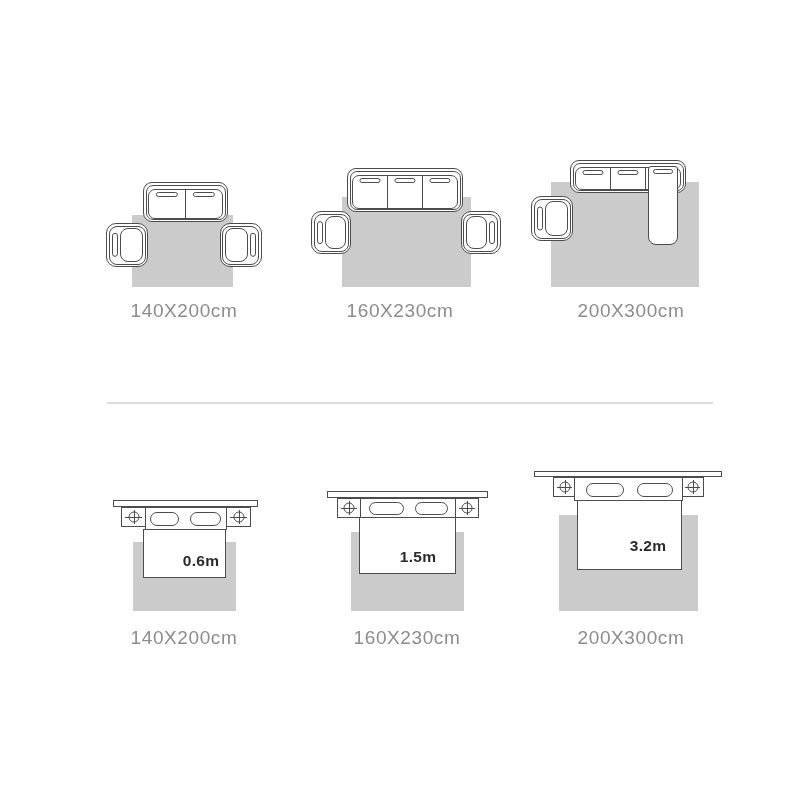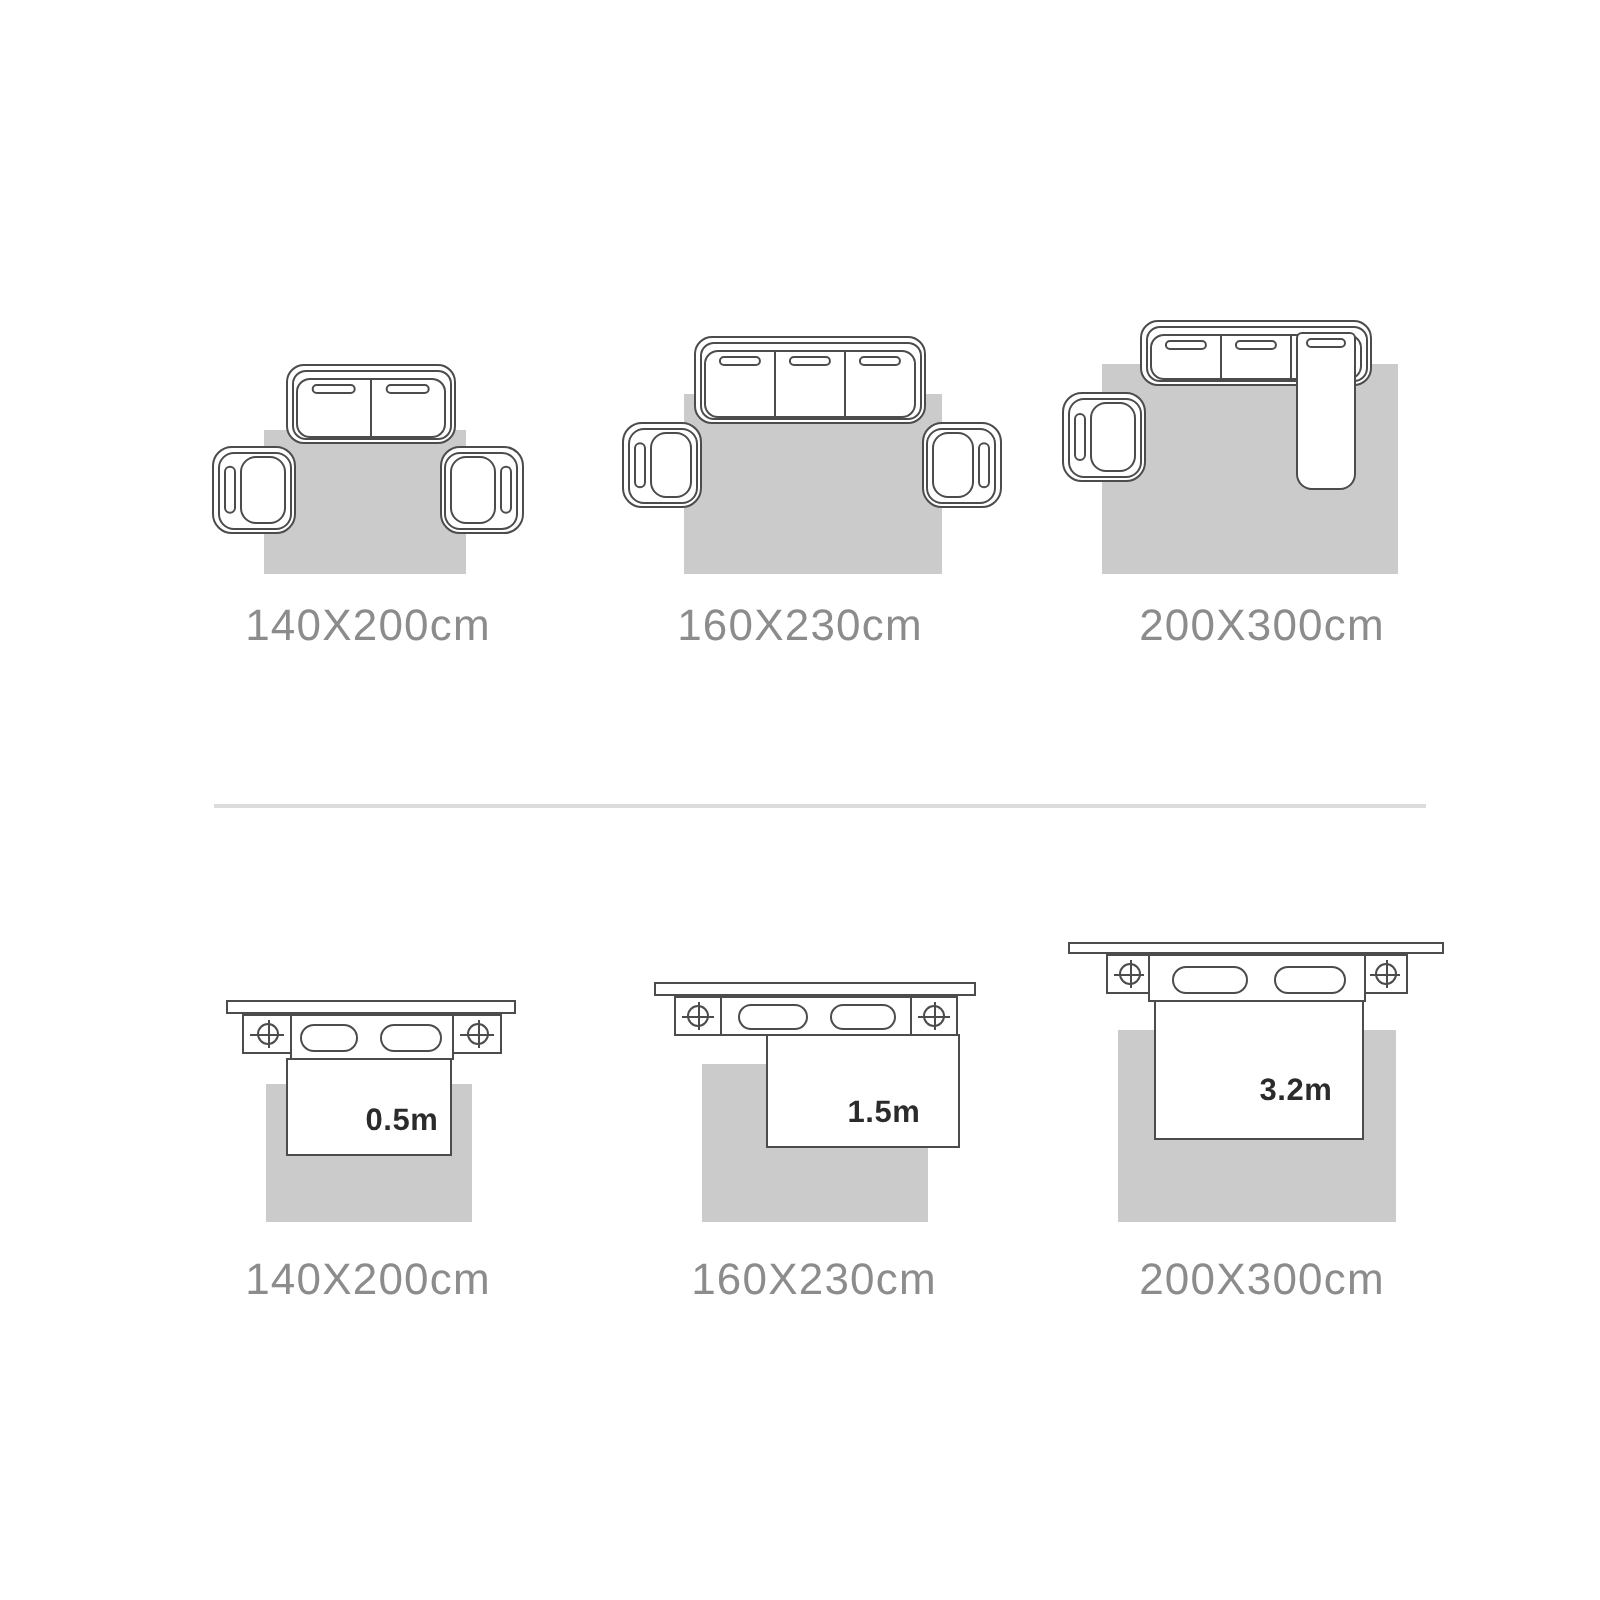--- a/index.html
+++ b/index.html
@@ -45,21 +45,21 @@
     transform:translate(-50%,-50%); border:1.1px solid var(--line); border-radius:50%;}
   .lamp-h{position:absolute; left:3px; right:3px; top:50%; border-top:1.1px solid var(--line);}
   .lamp-v{position:absolute; top:2px; bottom:2px; left:50%; border-left:1.1px solid var(--line);}
   .pillow-band{position:absolute; background:#fff; border:1.3px solid var(--line);}
   .pillow{position:absolute; border:1.2px solid var(--line); border-radius:7px; background:#fff;}
   .bed-body{position:absolute; background:#fff; border:1.4px solid var(--line);}
   .bed-size{position:absolute; transform:translate(-50%,-50%); font-size:15.5px;
     font-weight:600; color:var(--size-text); letter-spacing:0.3px; white-space:nowrap;}
 
   
-  .size-label{position:absolute; transform:translateX(-50%); font-size:22px;
+  .size-label{position:absolute; transform:translateX(-50%); font-size:19px;
     letter-spacing:0.6px; color:var(--label-text); white-space:nowrap;}
   .divider{position:absolute; left:107px; top:402px; width:606px; height:2px; background:var(--divider);}
 </style>
 </head>
 <body>
 
 <div class="canvas">
 
   <div class="group" style="left:100px; top:160px; width:170px; height:180px;">
     <div class="rug" style="left:32px; top:55px; width:101px; height:72px;"></div>
@@ -156,21 +156,21 @@
     <div class="nightstand" style="left:121px; top:17px; width:25px; height:20px;">
       <div class="lamp-h"></div>
       <div class="lamp-v"></div>
       <div class="lamp-circle"></div>
     </div>
     <div class="pillow-band" style="left:40px; top:17px; width:82px; height:23px;">
       <div class="pillow" style="left:4px; top:4px; width:29px; height:14px;"></div>
       <div class="pillow" style="left:44px; top:4px; width:31px; height:14px;"></div>
     </div>
     <div class="bed-body" style="left:38px; top:39px; width:83px; height:49px;">
-      <div class="bed-size" style="left:57px; top:31px;">0.5m</div>
+      <div class="bed-size" style="left:57px; top:31px;">0.6m</div>
     </div>
     <div class="size-label" style="left:79px; top:137px;">140X200cm</div>
   </div>
 
   <div class="group" style="left:320px; top:483px; width:180px; height:182px;">
     <div class="rug" style="left:31px; top:49px; width:113px; height:79px;"></div>
     <div class="headboard" style="left:7px; top:8px; width:161px; height:7px;"></div>
     <div class="nightstand" style="left:17px; top:15px; width:24px; height:20px;">
       <div class="lamp-h"></div>
       <div class="lamp-v"></div>
@@ -178,21 +178,21 @@
     </div>
     <div class="nightstand" style="left:135px; top:15px; width:24px; height:20px;">
       <div class="lamp-h"></div>
       <div class="lamp-v"></div>
       <div class="lamp-circle"></div>
     </div>
     <div class="pillow-band" style="left:40px; top:15px; width:96px; height:20px;">
       <div class="pillow" style="left:8px; top:3px; width:35px; height:13px;"></div>
       <div class="pillow" style="left:54px; top:3px; width:33px; height:13px;"></div>
     </div>
-    <div class="bed-body" style="left:39px; top:34px; width:97px; height:57px;margin-left:24px;">
+    <div class="bed-body" style="left:39px; top:34px; width:97px; height:57px;">
       <div class="bed-size" style="left:58px; top:39px;">1.5m</div>
     </div>
     <div class="size-label" style="left:87px; top:144px;">160X230cm</div>
   </div>
 
   <div class="group" style="left:527px; top:464px; width:210px; height:200px;">
     <div class="rug" style="left:32px; top:51px; width:139px; height:96px;"></div>
     <div class="headboard" style="left:7px; top:7px; width:188px; height:6px;"></div>
     <div class="nightstand" style="left:26px; top:13px; width:23px; height:20px;">
       <div class="lamp-h"></div>

